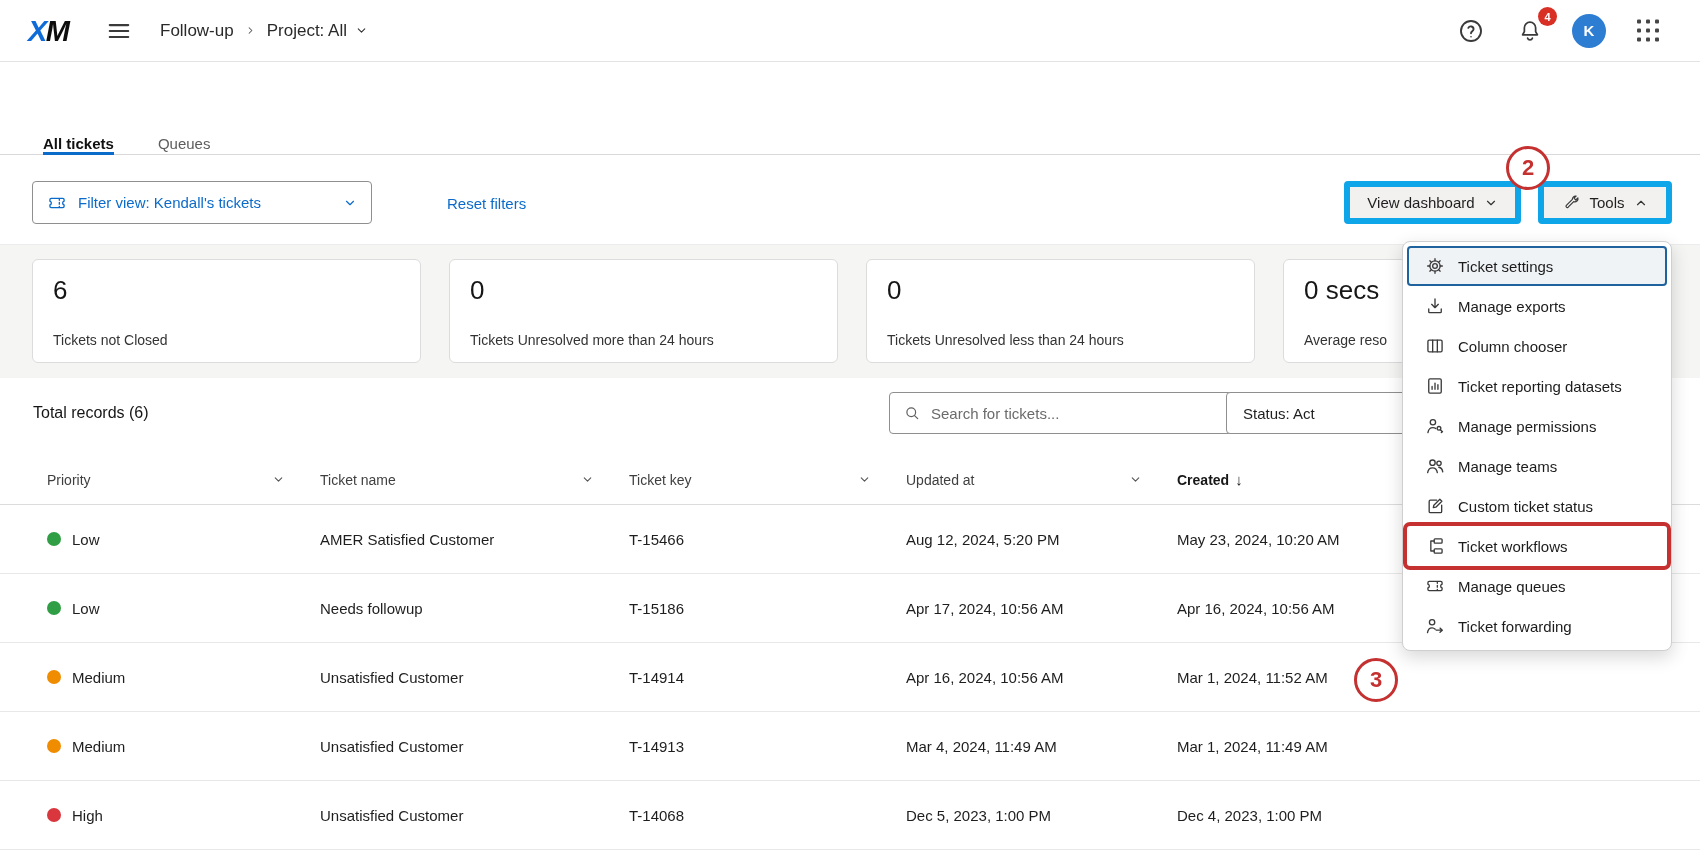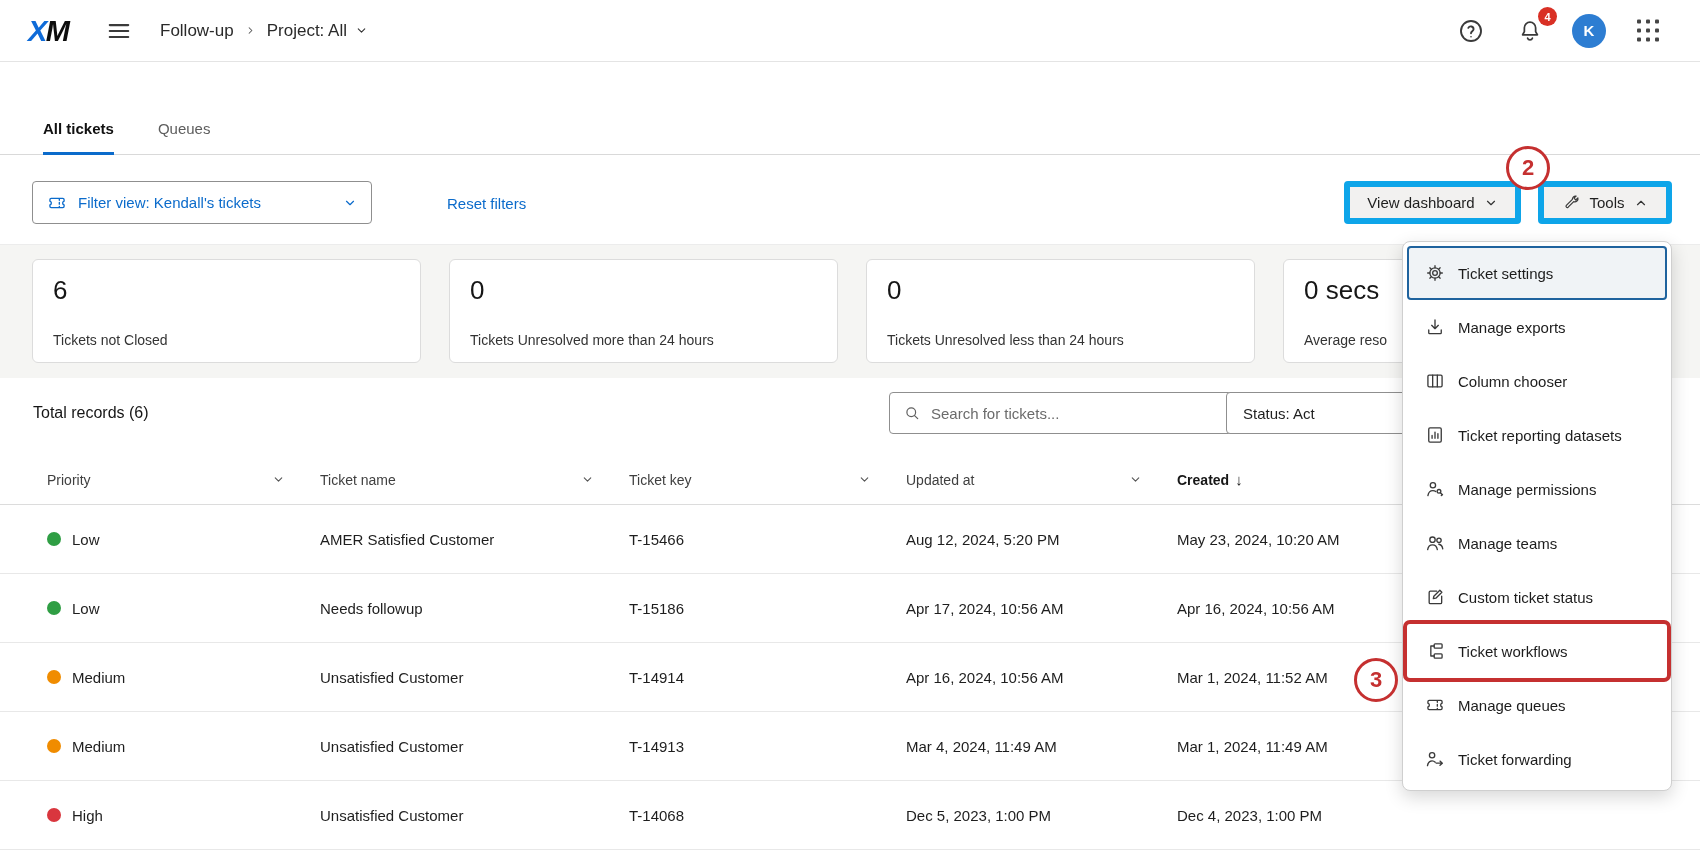--- a/index.html
+++ b/index.html
@@ -32,21 +32,21 @@
     background:#d93025; border-radius:10px; color:#fff; font-size:11px; font-weight:bold;
     display:flex; align-items:center; justify-content:center; }
   .avatar { left:1572px; width:34px; height:34px; border-radius:50%; background:#2d7dd2; color:#fff;
     font-size:15px; font-weight:bold; display:flex; align-items:center; justify-content:center; cursor:pointer; border:none; }
   .waffle { left:1637px; width:23px; height:23px; display:grid; grid-template-columns:repeat(3,1fr); gap:4px; cursor:pointer; background:none; border:none; }
   .waffle i { width:4px; height:4px; background:#454545; border-radius:1px; display:block; }
 
   
   .tabsbar { position:absolute; top:62px; left:0; width:1700px; height:93px; border-bottom:1px solid #d9d9d9; background:#fff; }
   .tabs { position:absolute; left:43px; bottom:-1px; display:flex; gap:44px; }
-  .tab { font-size:15px; color:#5d5d5d; padding-bottom:15px; border-bottom:3px solid transparent; cursor:pointer; }
+  .tab { font-size:15px; color:#5d5d5d; padding-bottom:0; border-bottom:3px solid transparent; cursor:pointer; }
   .tab.active { color:#111; font-weight:bold; border-bottom-color:#0b6bcb; }
 
   
   .filterbar { position:absolute; top:181px; left:0; width:1700px; height:43px; }
   .filter-select { position:absolute; left:32px; width:340px; height:43px; background:#fff;
     border:1px solid #8f8f8f; border-radius:4px; display:flex; align-items:center; gap:11px;
     padding:0 14px; color:#0b6bcb; font-size:15px; cursor:pointer; }
   .filter-select .chev { margin-left:auto; width:14px; height:14px; }
   .reset-link { position:absolute; left:447px; top:50%; transform:translateY(-50%); color:#0b6bcb; font-size:15px; text-decoration:none; cursor:pointer; background:none; border:none; }
   .btn { position:absolute; height:43px; background:#f2f1f0; border:6px solid #0ea5e9; border-radius:4px;
@@ -85,21 +85,21 @@
   .sortarrow { font-size:15px; color:#222; }
   .th .chev { width:13px; height:13px; color:#555; }
   .tbody { position:absolute; top:505px; left:0; width:1700px; }
   .trow { height:69px; border-bottom:1px solid #e8e8e8; font-size:15px; color:#1e1e1e; cursor:pointer; background:#fff; }
   .cell-priority { display:flex; align-items:center; gap:11px; padding-left:14px; }
   .dot { width:14px; height:14px; border-radius:50%; display:inline-block; }
 
   
   .menu { position:absolute; top:241px; left:1402px; width:270px; background:#fff; border:1px solid #cfcfcf;
     border-radius:8px; box-shadow:0 6px 18px rgba(0,0,0,.16); padding:4px; z-index:50; }
-  .mi { height:54px; display:flex; align-items:center; gap:13px; padding:0 12px 0 18px; font-size:15px; color:#1c1c1c;
+  .mi { height:40px; display:flex; align-items:center; gap:13px; padding:0 12px 0 18px; font-size:15px; color:#1c1c1c;
     border-radius:4px; cursor:pointer; }
   .mi .ic-slot { width:20px; height:20px; }
   .mi.focused { background:#f0f3f6; box-shadow:inset 0 0 0 2px #1f639e; }
   .mi.annotated { box-shadow:0 0 0 4px #c53030; border-radius:3px; }
 
   
   .note { position:absolute; width:44px; height:44px; border-radius:50%; background:#fff; border:3px solid #c53030;
     color:#c53030; font-size:22px; font-weight:bold; display:flex; align-items:center; justify-content:center; z-index:60; }
   #note2 { left:1506px; top:146px; }
   #note3 { left:1354px; top:658px; }

